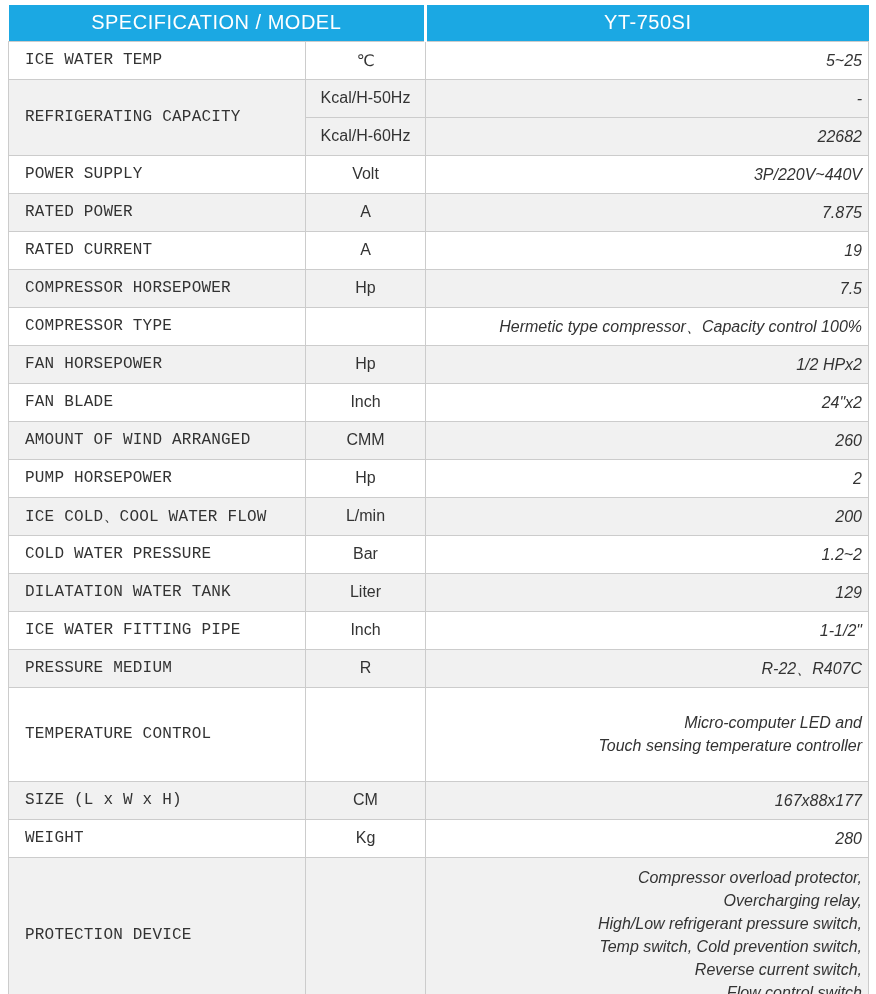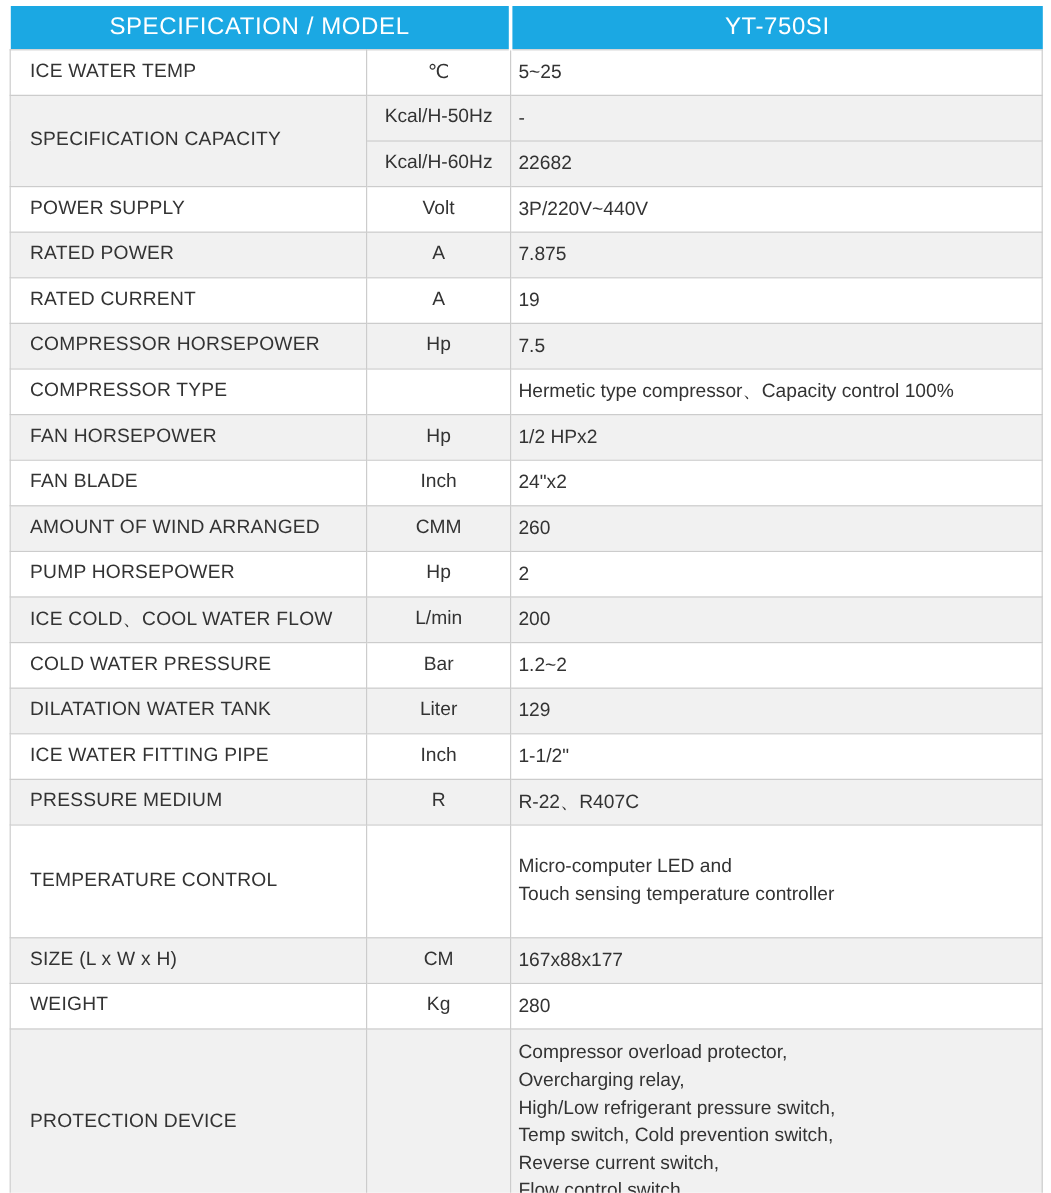--- a/index.html
+++ b/index.html
@@ -48,26 +48,28 @@
     font-size:16px;
     vertical-align:middle;
     padding:2px 6px;
     background:#ffffff;
   }
   tbody tr.alt td{background:var(--row-alt-bg);}
   td.name{
     text-align:left;
     padding-left:16px;
     letter-spacing:0.2px;
+    font-family:Liberation Mono, monospace;
   }
   td.unit{text-align:center;}
   td.value{
-    text-align:left;
+    text-align:right;
     white-space:pre-line;
     line-height:23px;
+    font-style:italic;
   }
 </style>
 </head>
 <body>
 
 <div class="page">
   <table class="spec">
     <colgroup>
       <col class="c-name">
         <col class="c-unit">
@@ -79,21 +81,21 @@
         <th class="hdr">YT-750SI</th>
       </tr>
     </thead>
     <tbody>
       <tr>
         <td class="name">ICE WATER TEMP</td>
         <td class="unit">℃</td>
         <td class="value">5~25</td>
       </tr>
       <tr class="alt">
-        <td class="name" rowspan="2">SPECIFICATION CAPACITY</td>
+        <td class="name" rowspan="2">REFRIGERATING CAPACITY</td>
         <td class="unit">Kcal/H-50Hz</td>
         <td class="value">-</td>
       </tr>
       <tr class="alt">
         <td class="unit">Kcal/H-60Hz</td>
         <td class="value">22682</td>
       </tr>
       <tr>
         <td class="name">POWER SUPPLY</td>
         <td class="unit">Volt</td>

